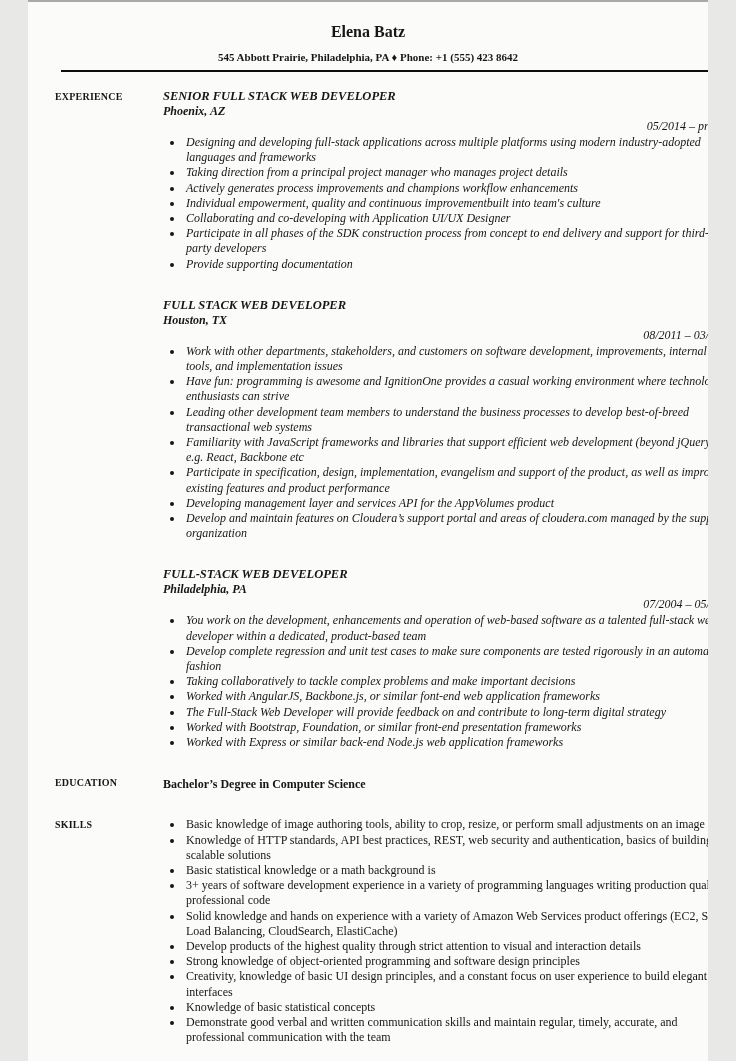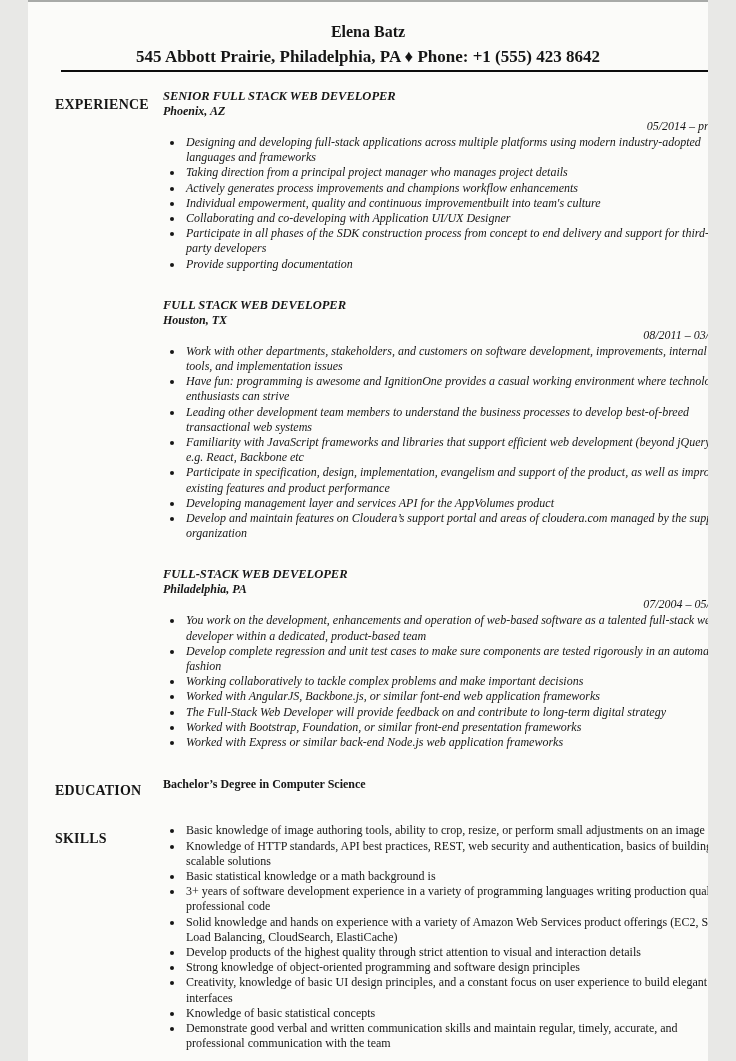--- a/index.html
+++ b/index.html
@@ -23,44 +23,43 @@
     text-align: center;
     padding-top: 20px;
   }
   .resume-name {
     font-size: 16px;
     font-weight: bold;
     margin: 0;
     line-height: 20px;
   }
   .contact-line {
-    font-size: 17px;
+    font-size: 11px;
     font-weight: bold;
     margin-top: 7px;
     line-height: 16px;
   }
   .header-rule {
     border: none;
     border-top: 2.5px solid #0d0d0d;
     width: 660px;
     margin: 5px auto 0 33px;
   }
   .body-grid {
     display: grid;
     grid-template-columns: 108px 570px;
     padding: 16px 0 0 27px;
     row-gap: 24px;
   }
   .section-label {
-    font-size: 14px;
+    font-size: 10px;
     font-weight: bold;
     letter-spacing: 0.2px;
     line-height: 15px;
     padding-top: 1px;
-    margin-top: 8px;
   }
   .section-content {
     font-size: 12px;
     line-height: 15.2px;
   }
   .job { margin-bottom: 25px; font-style: italic; }
   .job:last-child { margin-bottom: 0; }
   .job-title {
     font-size: 12.5px;
     font-weight: bold;
@@ -139,21 +138,21 @@
             <li>Develop and maintain features on Cloudera’s support portal and areas of cloudera.com managed by the support organization</li>
           </ul>
         </div>
         <div class="job">
           <div class="job-title">FULL-STACK WEB DEVELOPER</div>
           <div class="job-location">Philadelphia, PA</div>
           <div class="job-dates">07/2004 – 05/2011</div>
           <ul class="bullets">
             <li>You work on the development, enhancements and operation of web-based software as a talented full-stack web developer within a dedicated, product-based team</li>
             <li>Develop complete regression and unit test cases to make sure components are tested rigorously in an automated fashion</li>
-            <li>Working collaboratively to tackle complex problems and make important decisions</li>
+            <li>Taking collaboratively to tackle complex problems and make important decisions</li>
             <li>Worked with AngularJS, Backbone.js, or similar font-end web application frameworks</li>
             <li>The Full-Stack Web Developer will provide feedback on and contribute to long-term digital strategy</li>
             <li>Worked with Bootstrap, Foundation, or similar front-end presentation frameworks</li>
             <li>Worked with Express or similar back-end Node.js web application frameworks</li>
           </ul>
         </div>
       </div>
 
     <div class="section-label">EDUCATION</div>
     <div class="section-content">

